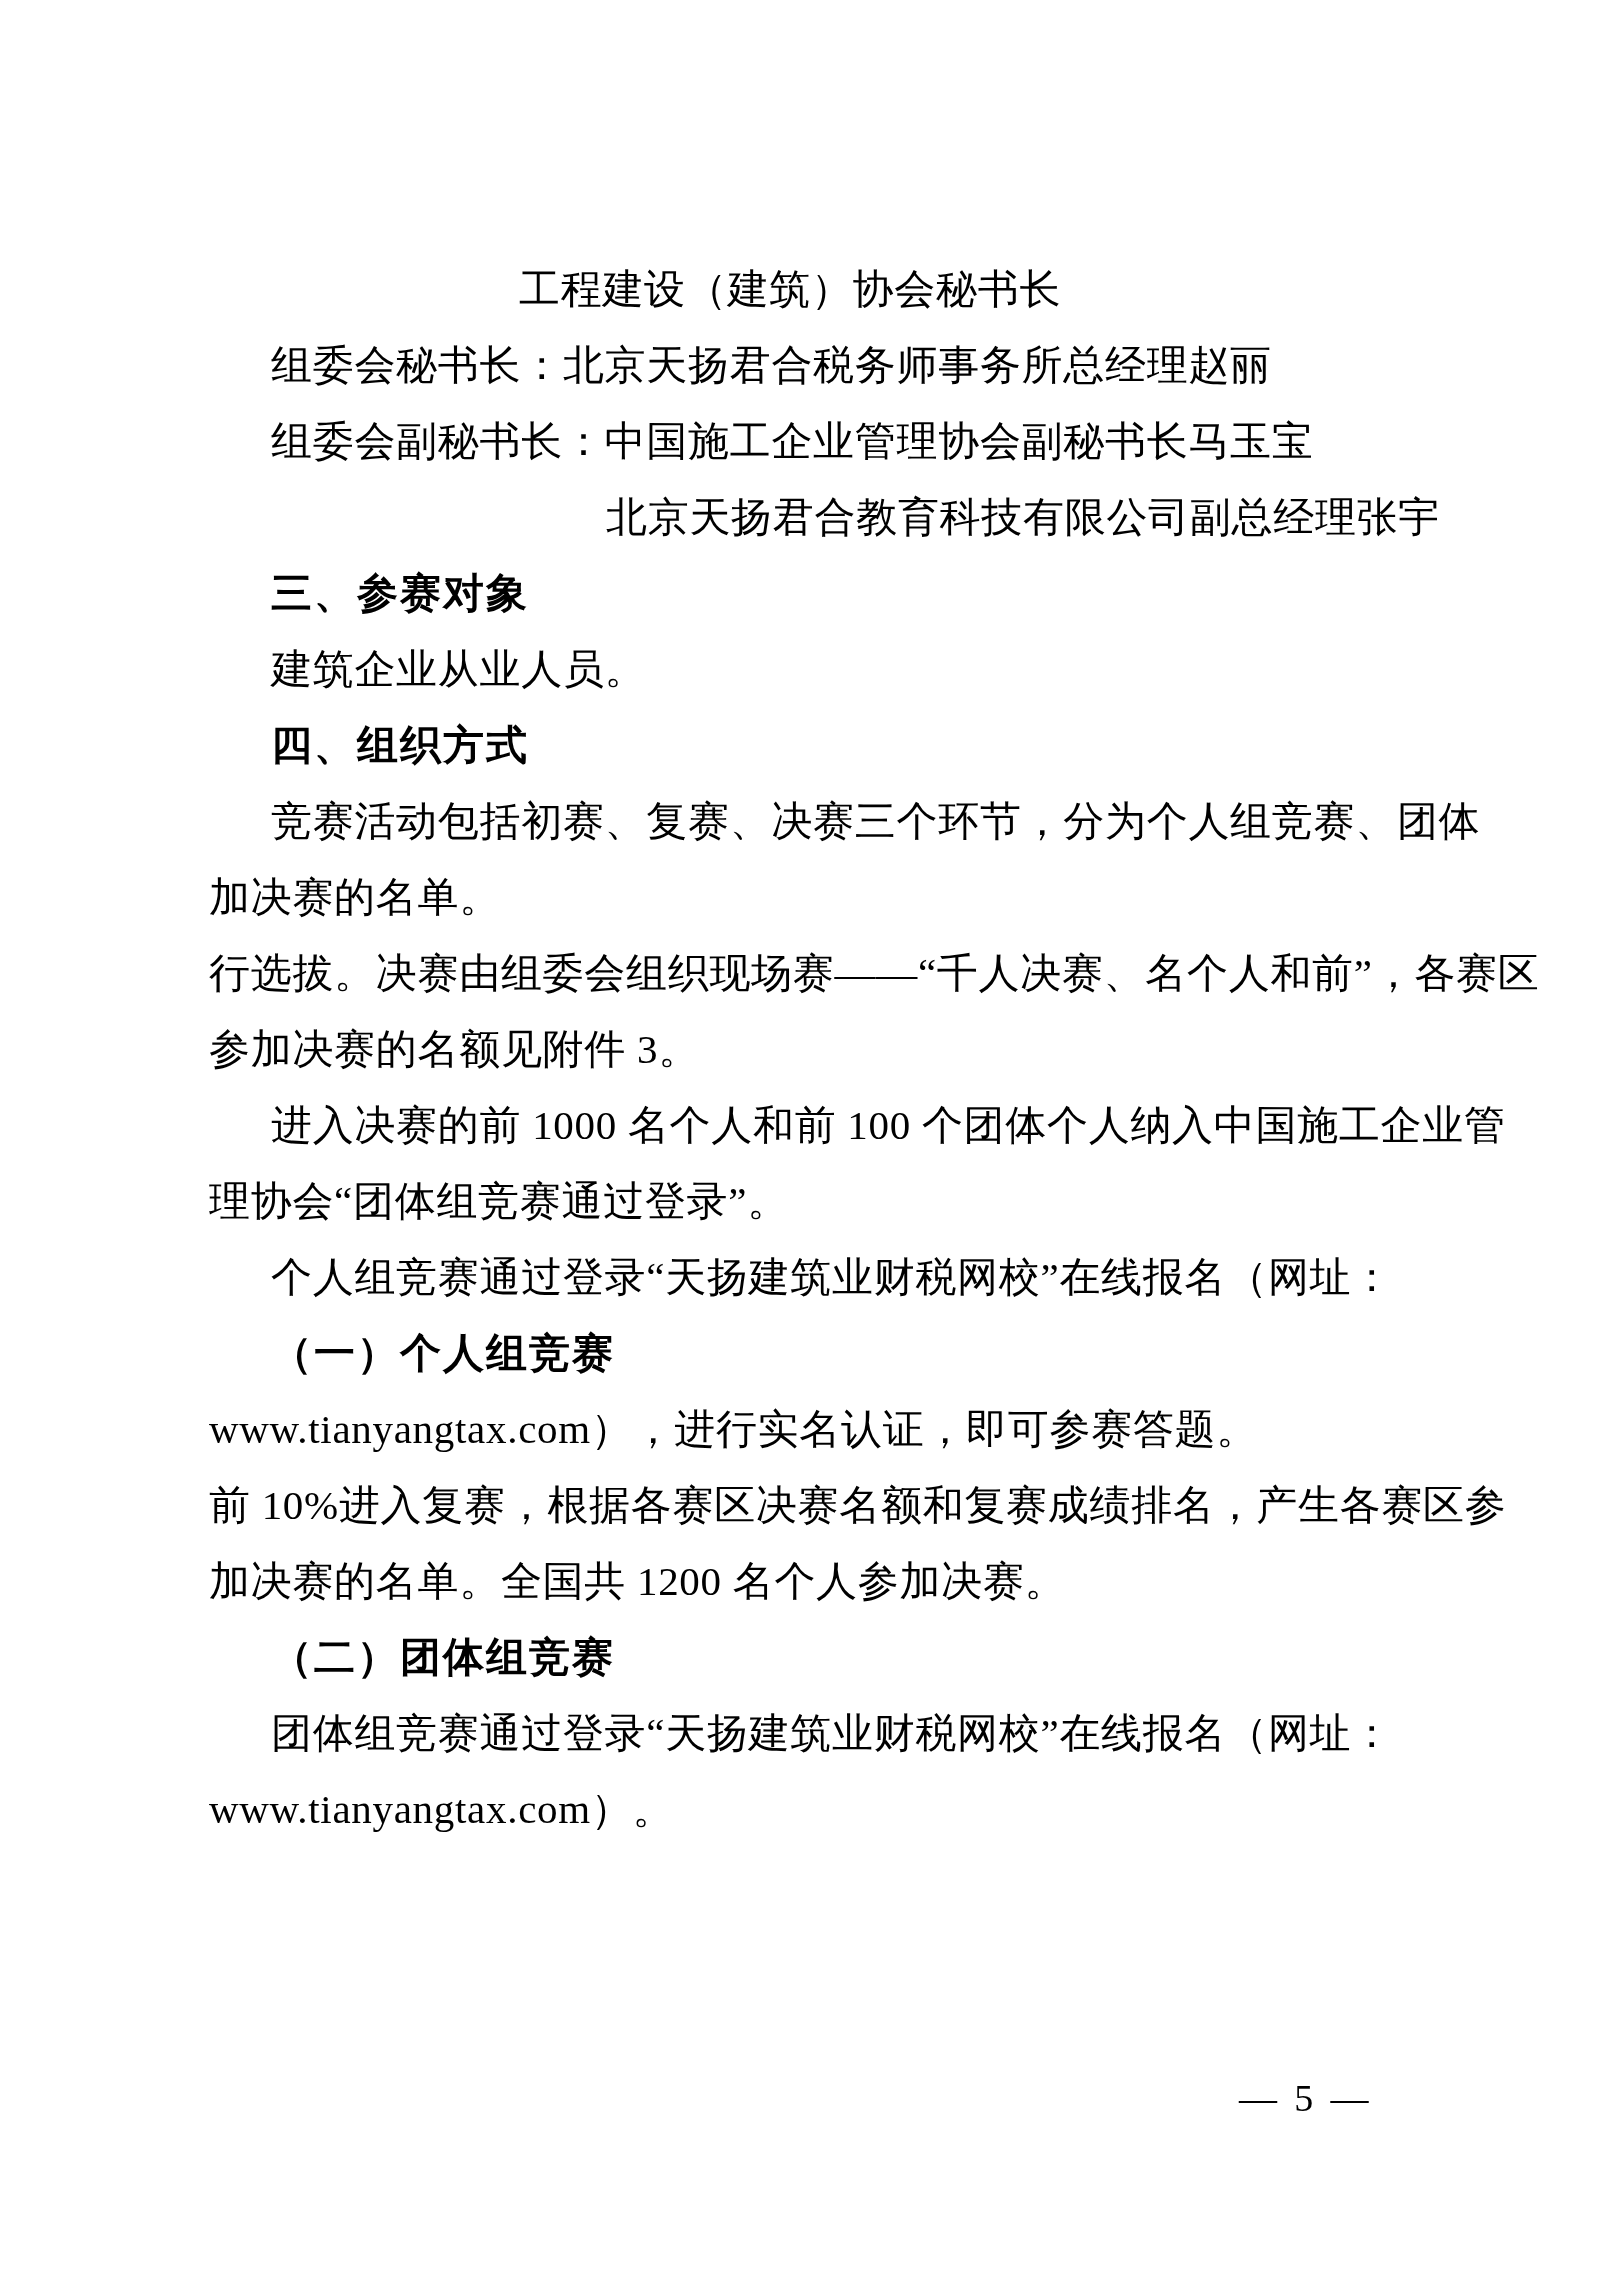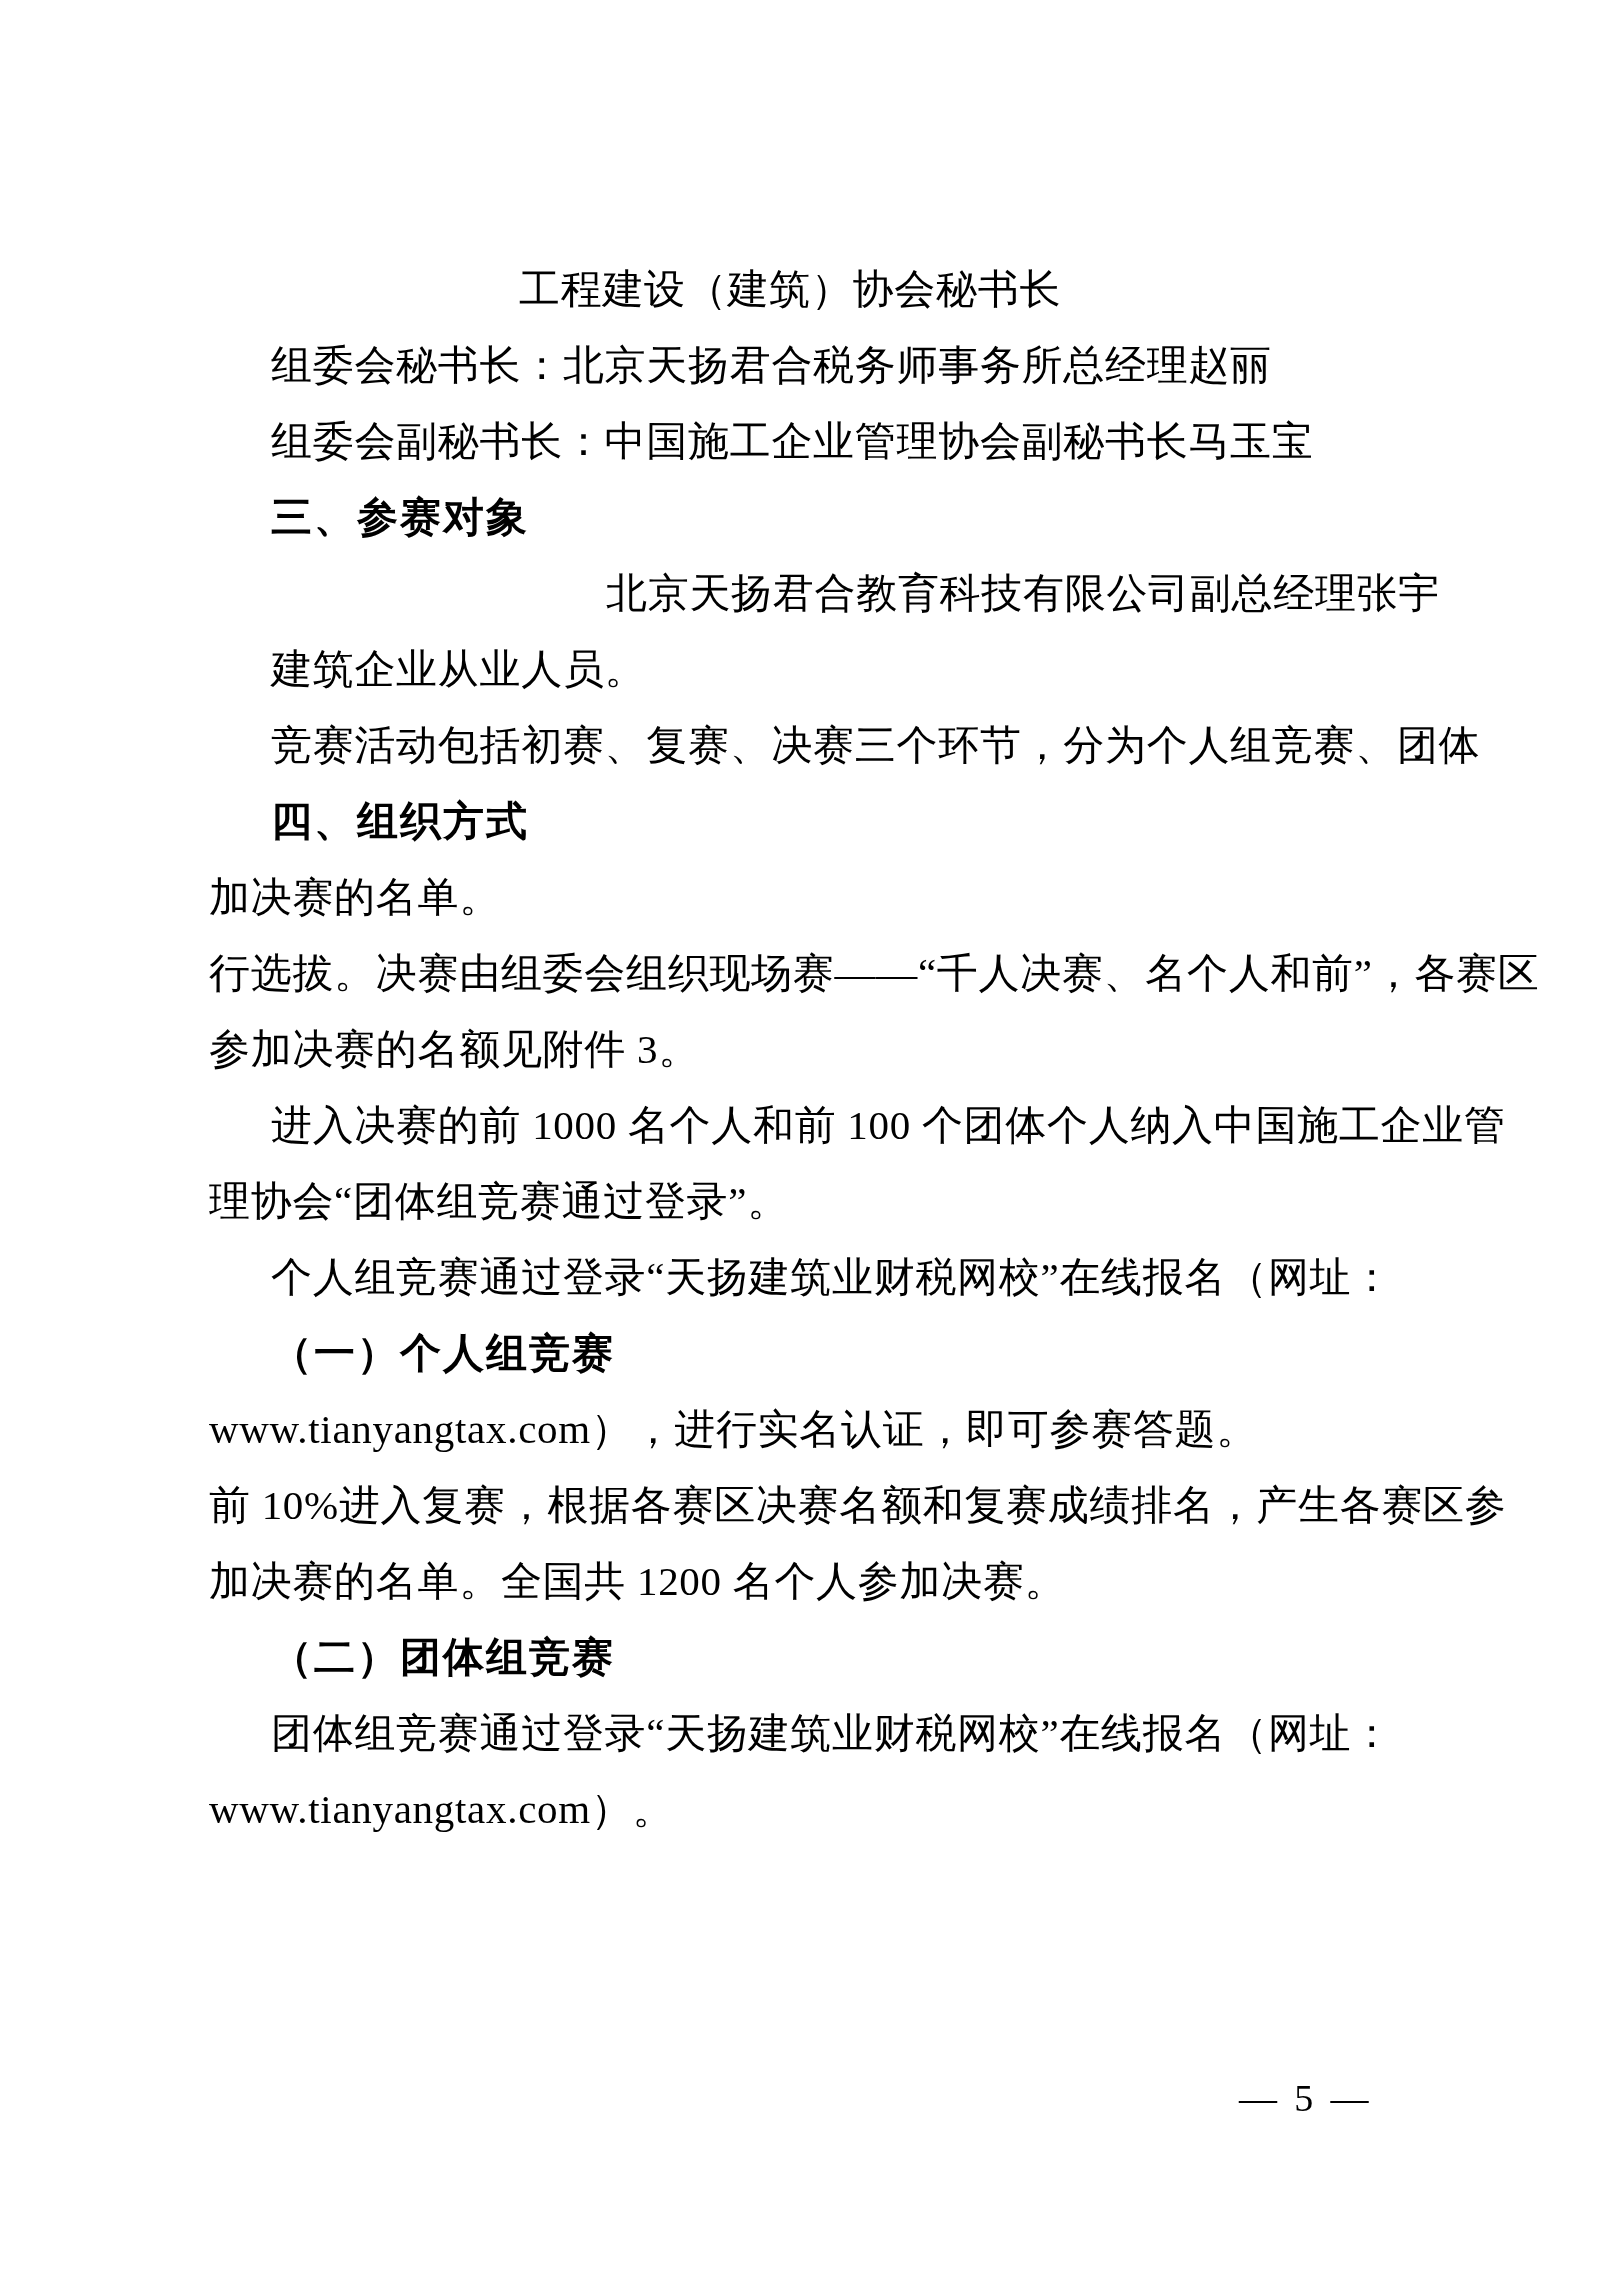--- a/index.html
+++ b/index.html
@@ -57,25 +57,25 @@
   }
 </style>
 </head>
 <body>
 
 <div class="page">
   <div class="content">
     <div class="line cont1">工程建设（建筑）协会秘书长</div>
     <div class="line ind2">组委会秘书长：北京天扬君合税务师事务所总经理赵丽</div>
     <div class="line ind2">组委会副秘书长：中国施工企业管理协会副秘书长马玉宝</div>
+    <div class="line cont2">北京天扬君合教育科技有限公司副总经理张宇</div>
     <div class="line ind2 hei">三、参赛对象</div>
-    <div class="line cont2">北京天扬君合教育科技有限公司副总经理张宇</div>
     <div class="line ind2">建筑企业从业人员。</div>
+    <div class="line ind2 hei">四、组织方式</div>
     <div class="line ind2">竞赛活动包括初赛、复赛、决赛三个环节，分为个人组竞赛、团体</div>
-    <div class="line ind2 hei">四、组织方式</div>
     <div class="line">加决赛的名单。</div>
     <div class="line">行选拔。决赛由组委会组织现场赛——“千人决赛、名个人和前”，各赛区</div>
     <div class="line">参加决赛的名额见附件 3。</div>
     <div class="line ind2">进入决赛的前 1000 名个人和前 100 个团体个人纳入中国施工企业管</div>
     <div class="line">理协会“团体组竞赛通过登录”。</div>
     <div class="line ind2">个人组竞赛通过登录“天扬建筑业财税网校”在线报名（网址：</div>
     <div class="line ind2 kai">（一）个人组竞赛</div>
     <div class="line">www.tianyangtax.com），进行实名认证，即可参赛答题。</div>
     <div class="line">前 10%进入复赛，根据各赛区决赛名额和复赛成绩排名，产生各赛区参</div>
     <div class="line">加决赛的名单。全国共 1200 名个人参加决赛。</div>

